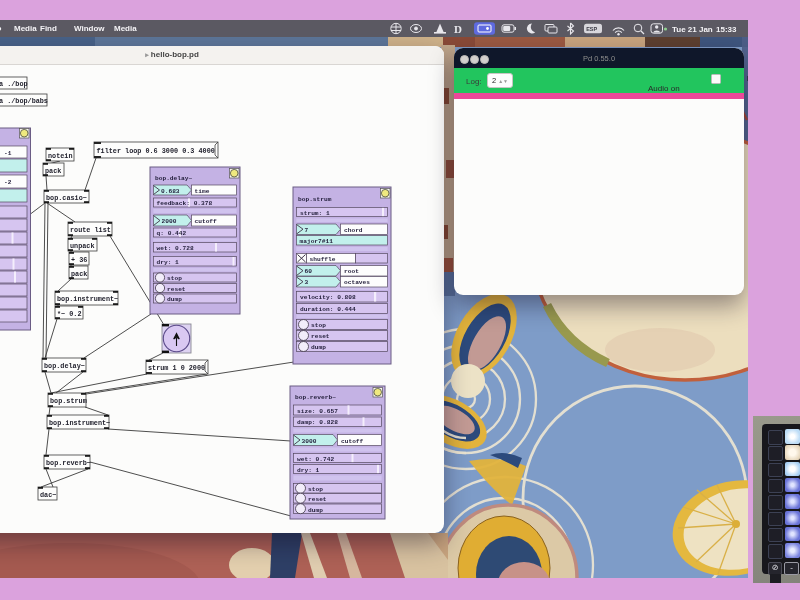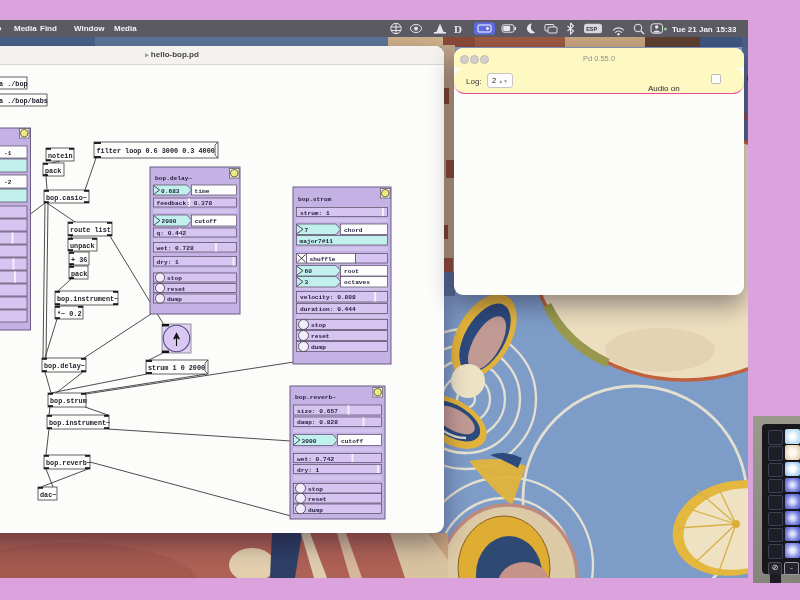--- a/index.html
+++ b/index.html
@@ -8,22 +8,22 @@
   #desktop{position:absolute;left:0;top:20px;width:748px;height:558px;overflow:hidden;background:#7e9cc8;}
   #menubar{position:absolute;left:0;top:0;width:748px;height:17px;background:#5b5962;z-index:30;}
   .mi{position:absolute;top:0;height:17px;line-height:17px;color:#f4f3f6;font-size:8px;font-weight:700;}
   #wp{position:absolute;left:0;top:17px;z-index:1;}
   .win{position:absolute;background:#fcfcfb;border-radius:9px;box-shadow:0 10px 24px rgba(20,10,30,.42);z-index:10;}
   #patchwin{left:-100px;top:26px;width:544px;height:487px;}
   #patchtitle{position:absolute;left:0;top:0;width:100%;height:18px;background:#f4f2ef;
       border-bottom:1px solid #d9d6d3;border-radius:9px 9px 0 0;}
   #patchtitle .t{position:absolute;left:0;width:100%;text-align:center;top:4px;font-size:8px;font-weight:700;color:#454545;}
   #consolewin{left:454px;top:28px;width:290px;height:247px;}
-  #ctitle{position:absolute;left:0;top:0;width:100%;height:20px;background:#fef9c3;border-radius:9px 9px 0 0;}
-  #ctoolbar{position:absolute;left:0;top:20px;width:100%;height:25px;background:#fef9c3;border-bottom:1px solid #ec4899;border-radius:11px;}
+  #ctitle{position:absolute;left:0;top:0;width:100%;height:20px;background:#0f172a;border-radius:9px 9px 0 0;}
+  #ctoolbar{position:absolute;left:0;top:20px;width:100%;height:25px;background:#22c55e;border-bottom:6px solid #ec4899;}
   .dot{position:absolute;top:6.5px;width:7px;height:7px;border-radius:50%;background:#d2cfcd;border:0.5px solid #bdbab8;}
   #lp{position:absolute;left:753px;top:416px;width:47px;height:167px;background:linear-gradient(160deg,#9a9a8c,#83837a);z-index:5;}
 </style>
 </head>
 <body>
 <div id="desktop">
 <svg id="wp" width="748" height="541" viewBox="0 37 748 541">
 
   <rect x="0" y="37" width="748" height="541" fill="#7e9cc8"></rect>
 

